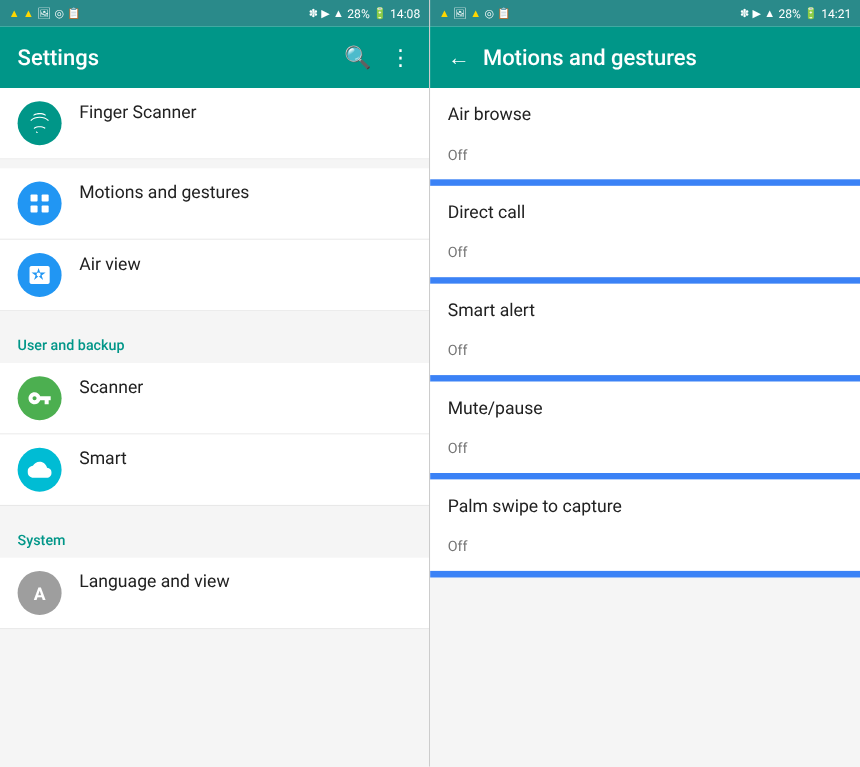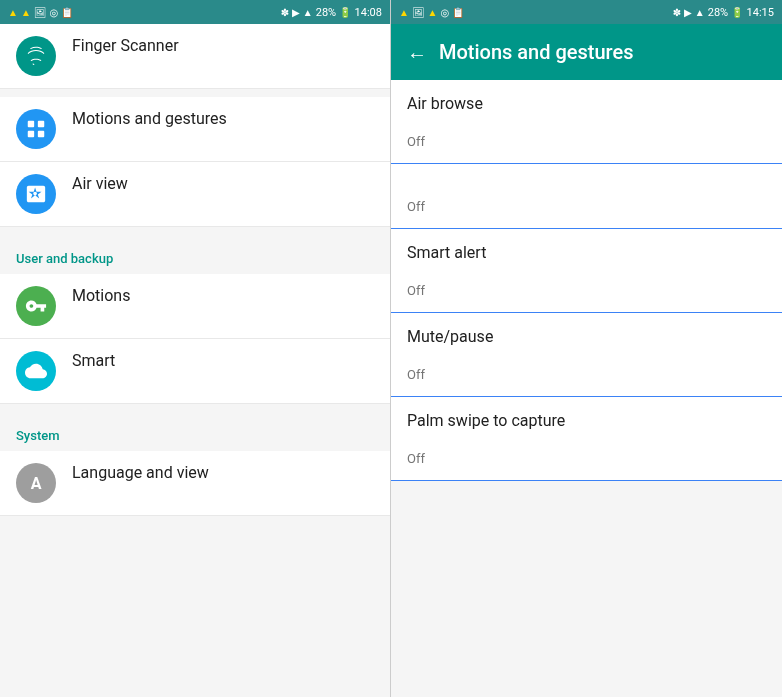--- a/index.html
+++ b/index.html
@@ -149,21 +149,21 @@
       color: #212121;
       font-weight: 400;
     }
 
     
     .motion-item {
       display: flex;
       flex-direction: column;
       padding: 14px 16px;
       background: white;
-      border-bottom: 1px solid #3b82f6;
+      border-bottom: 6px solid #3b82f6;
       cursor: pointer;
       min-height: 60px;
       justify-content: center;
     }
 
     .motion-item-title {
       font-size: 16px;
       color: #212121;
       font-weight: 400;
     }
@@ -210,20 +210,27 @@
     <div class="status-bar-right">
       <span class="status-icon">✽</span>
       <span class="status-icon">▶</span>
       <span class="status-icon">▲</span>
       <span>28%</span>
       <span class="status-icon">🔋</span>
       <span>14:08</span>
     </div>
   </div>
 
+  <div class="app-bar">
+    <span class="app-bar-title">Settings</span>
+    <div class="app-bar-icons">
+      <span class="app-bar-icon">🔍</span>
+      <span class="app-bar-icon">⋮</span>
+    </div>
+  </div>
 
   <div class="settings-list">
 
     <div class="settings-item">
       <div class="item-icon icon-teal">
         <svg width="22" height="22" viewBox="0 0 24 24" fill="white">
           <path d="M17.81 4.47c-.08 0-.16-.02-.23-.06C15.66 3.42 14 3 12.01 3c-1.98 0-3.86.47-5.57 1.41-.24.13-.54.04-.68-.2-.13-.24-.04-.55.2-.68C7.82 2.52 9.86 2 12.01 2c2.13 0 3.99.47 6.03 1.52.25.13.34.43.21.67-.09.18-.26.28-.44.28zM3.5 9.72c-.1 0-.2-.03-.29-.09-.23-.16-.28-.47-.12-.7.16-.23.39-.45.61-.66C5.22 6.86 8.3 5.5 12 5.5s6.78 1.36 8.3 2.78c.22.21.46.43.61.66.16.23.11.54-.12.7-.23.16-.54.11-.7-.12-.12-.18-.33-.37-.53-.56C18.17 7.66 15.32 6.5 12 6.5c-3.32 0-6.17 1.16-7.56 2.46-.2.19-.41.38-.53.56-.1.14-.25.2-.41.2zm6.25 12.07c-.08 0-.16-.02-.24-.06l-.98-.57c-.23-.14-.31-.44-.18-.67.14-.23.44-.31.67-.18l.98.57c.23.14.31.44.18.67-.09.16-.26.24-.43.24zm7.5-4.33c-.08 0-.16-.02-.24-.06C15.6 16.45 13.8 16 12 16c-1.8 0-3.6.45-5.01 1.4-.22.15-.53.09-.68-.14-.15-.22-.09-.53.14-.68C7.88 15.44 9.92 15 12 15c1.96 0 3.93.47 5.49 1.34.23.13.31.43.18.67-.09.17-.26.25-.42.25z"></path>
         </svg>
       </div>
       <div class="item-text">
@@ -263,21 +270,21 @@
 
     <div class="section-header">User and backup</div>
 
     <div class="settings-item">
       <div class="item-icon icon-green">
         <svg width="22" height="22" viewBox="0 0 24 24" fill="white">
           <path d="M12.65 10C11.83 7.67 9.61 6 7 6c-3.31 0-6 2.69-6 6s2.69 6 6 6c2.61 0 4.83-1.67 5.65-4H17v4h4v-4h2v-4H12.65zM7 14c-1.1 0-2-.9-2-2s.9-2 2-2 2 .9 2 2-.9 2-2 2z"></path>
         </svg>
       </div>
       <div class="item-text">
-        <span class="item-title">Motions</span>
+        <span class="item-title">Scanner</span>
       </div>
     </div>
 
     <div class="settings-item">
       <div class="item-icon icon-cyan">
         <svg width="22" height="22" viewBox="0 0 24 24" fill="white">
           <path d="M19.35 10.04C18.67 6.59 15.64 4 12 4 9.11 4 6.6 5.64 5.35 8.04 2.34 8.36 0 10.91 0 14c0 3.31 2.69 6 6 6h13c2.76 0 5-2.24 5-5 0-2.64-2.05-4.78-4.65-4.96z"></path>
         </svg>
       </div>
       <div class="item-text">
@@ -309,37 +316,38 @@
       <span class="status-icon warn">▲</span>
       <span class="status-icon">◎</span>
       <span class="status-icon">📋</span>
     </div>
     <div class="status-bar-right">
       <span class="status-icon">✽</span>
       <span class="status-icon">▶</span>
       <span class="status-icon">▲</span>
       <span>28%</span>
       <span class="status-icon">🔋</span>
-      <span>14:15</span>
+      <span>14:21</span>
     </div>
   </div>
 
   <div class="app-bar">
     <span class="back-arrow">←</span>
     <span class="app-bar-title">Motions and gestures</span>
   </div>
 
   <div class="settings-list">
 
     <div class="motion-item">
       <span class="motion-item-title">Air browse</span>
       <span class="motion-item-status">Off</span>
     </div>
 
     <div class="motion-item">
+      <span class="motion-item-title">Direct call</span>
       <span class="motion-item-status">Off</span>
     </div>
 
     <div class="motion-item">
       <span class="motion-item-title">Smart alert</span>
       <span class="motion-item-status">Off</span>
     </div>
 
     <div class="motion-item">
       <span class="motion-item-title">Mute/pause</span>

